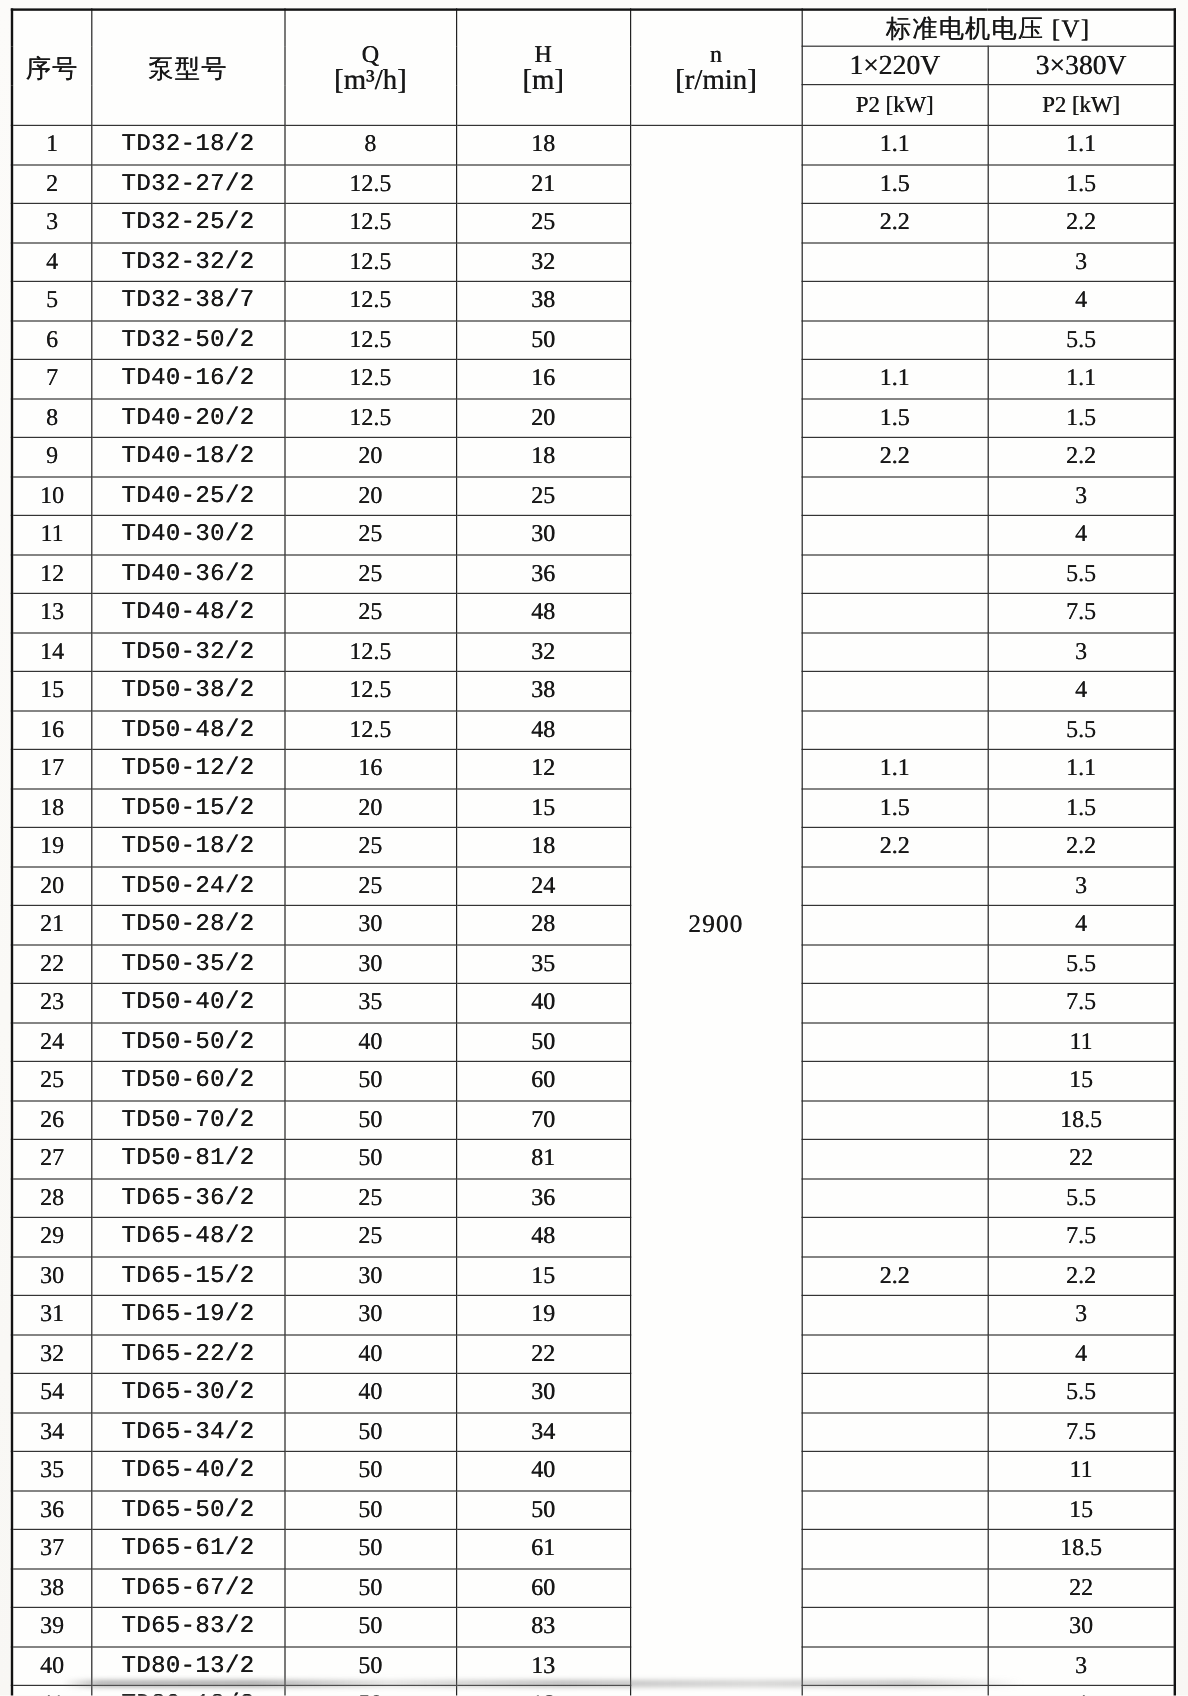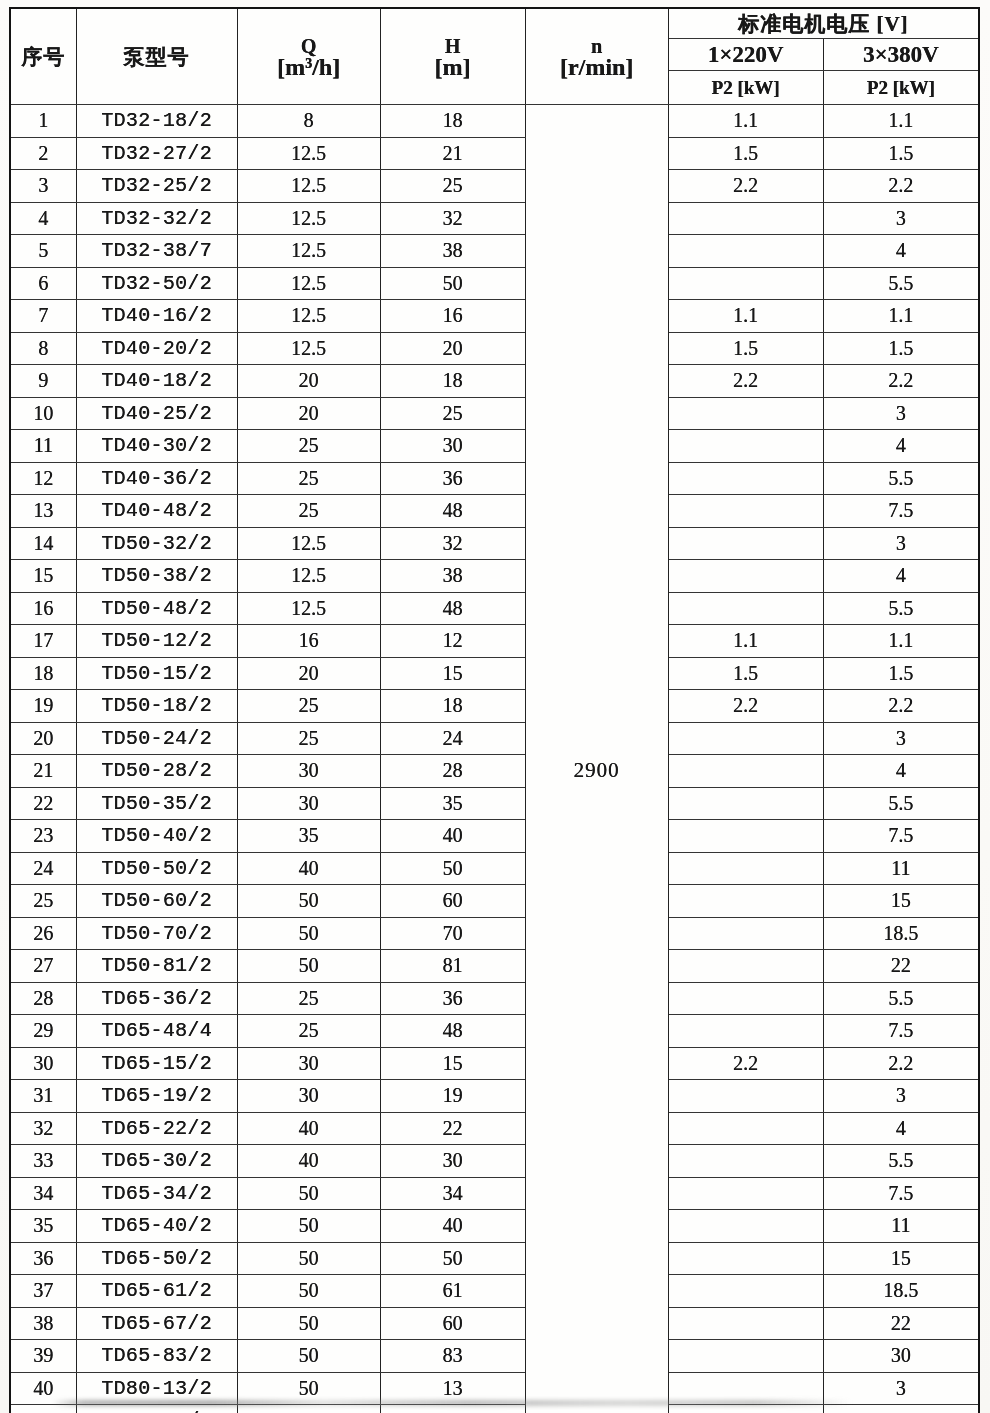--- a/index.html
+++ b/index.html
@@ -36,21 +36,21 @@
     border-top: 1.5px solid #343434;
     border-bottom: 1.5px solid #343434;
     text-align: center;
     vertical-align: middle;
     padding: 0;
     overflow: hidden;
     white-space: nowrap;
     text-shadow: 0.35px 0 0 currentColor;
   }
   thead th {
-    font-weight: bold;
+    font-weight: normal;
     font-size: 20px;
   }
   tr.hr1 th { height: 29px; }
   tr.hr2 th { height: 31px; font-size: 23px; }
   tr.hr3 th { height: 33px; font-size: 19px; }
   th .sym { font-size: 20px; line-height: 21px; }
   th .unit { font-size: 24px; line-height: 20px; }
   th.zh { font-size: 21px; letter-spacing: 1px; }
   tbody td {
     height: 31.5px;
@@ -345,21 +345,21 @@
         <tr>
     <td class="c-no">28</td>
     <td class="c-model">TD65-36/2</td>
     <td class="c-q">25</td>
     <td class="c-h">36</td>
     <td class="c-p220"></td>
     <td class="c-p380">5.5</td>
   </tr>
         <tr>
     <td class="c-no">29</td>
-    <td class="c-model">TD65-48/4</td>
+    <td class="c-model">TD65-48/2</td>
     <td class="c-q">25</td>
     <td class="c-h">48</td>
     <td class="c-p220"></td>
     <td class="c-p380">7.5</td>
   </tr>
         <tr>
     <td class="c-no">30</td>
     <td class="c-model">TD65-15/2</td>
     <td class="c-q">30</td>
     <td class="c-h">15</td>
@@ -376,21 +376,21 @@
   </tr>
         <tr>
     <td class="c-no">32</td>
     <td class="c-model">TD65-22/2</td>
     <td class="c-q">40</td>
     <td class="c-h">22</td>
     <td class="c-p220"></td>
     <td class="c-p380">4</td>
   </tr>
         <tr>
-    <td class="c-no">33</td>
+    <td class="c-no">54</td>
     <td class="c-model">TD65-30/2</td>
     <td class="c-q">40</td>
     <td class="c-h">30</td>
     <td class="c-p220"></td>
     <td class="c-p380">5.5</td>
   </tr>
         <tr>
     <td class="c-no">34</td>
     <td class="c-model">TD65-34/2</td>
     <td class="c-q">50</td>

